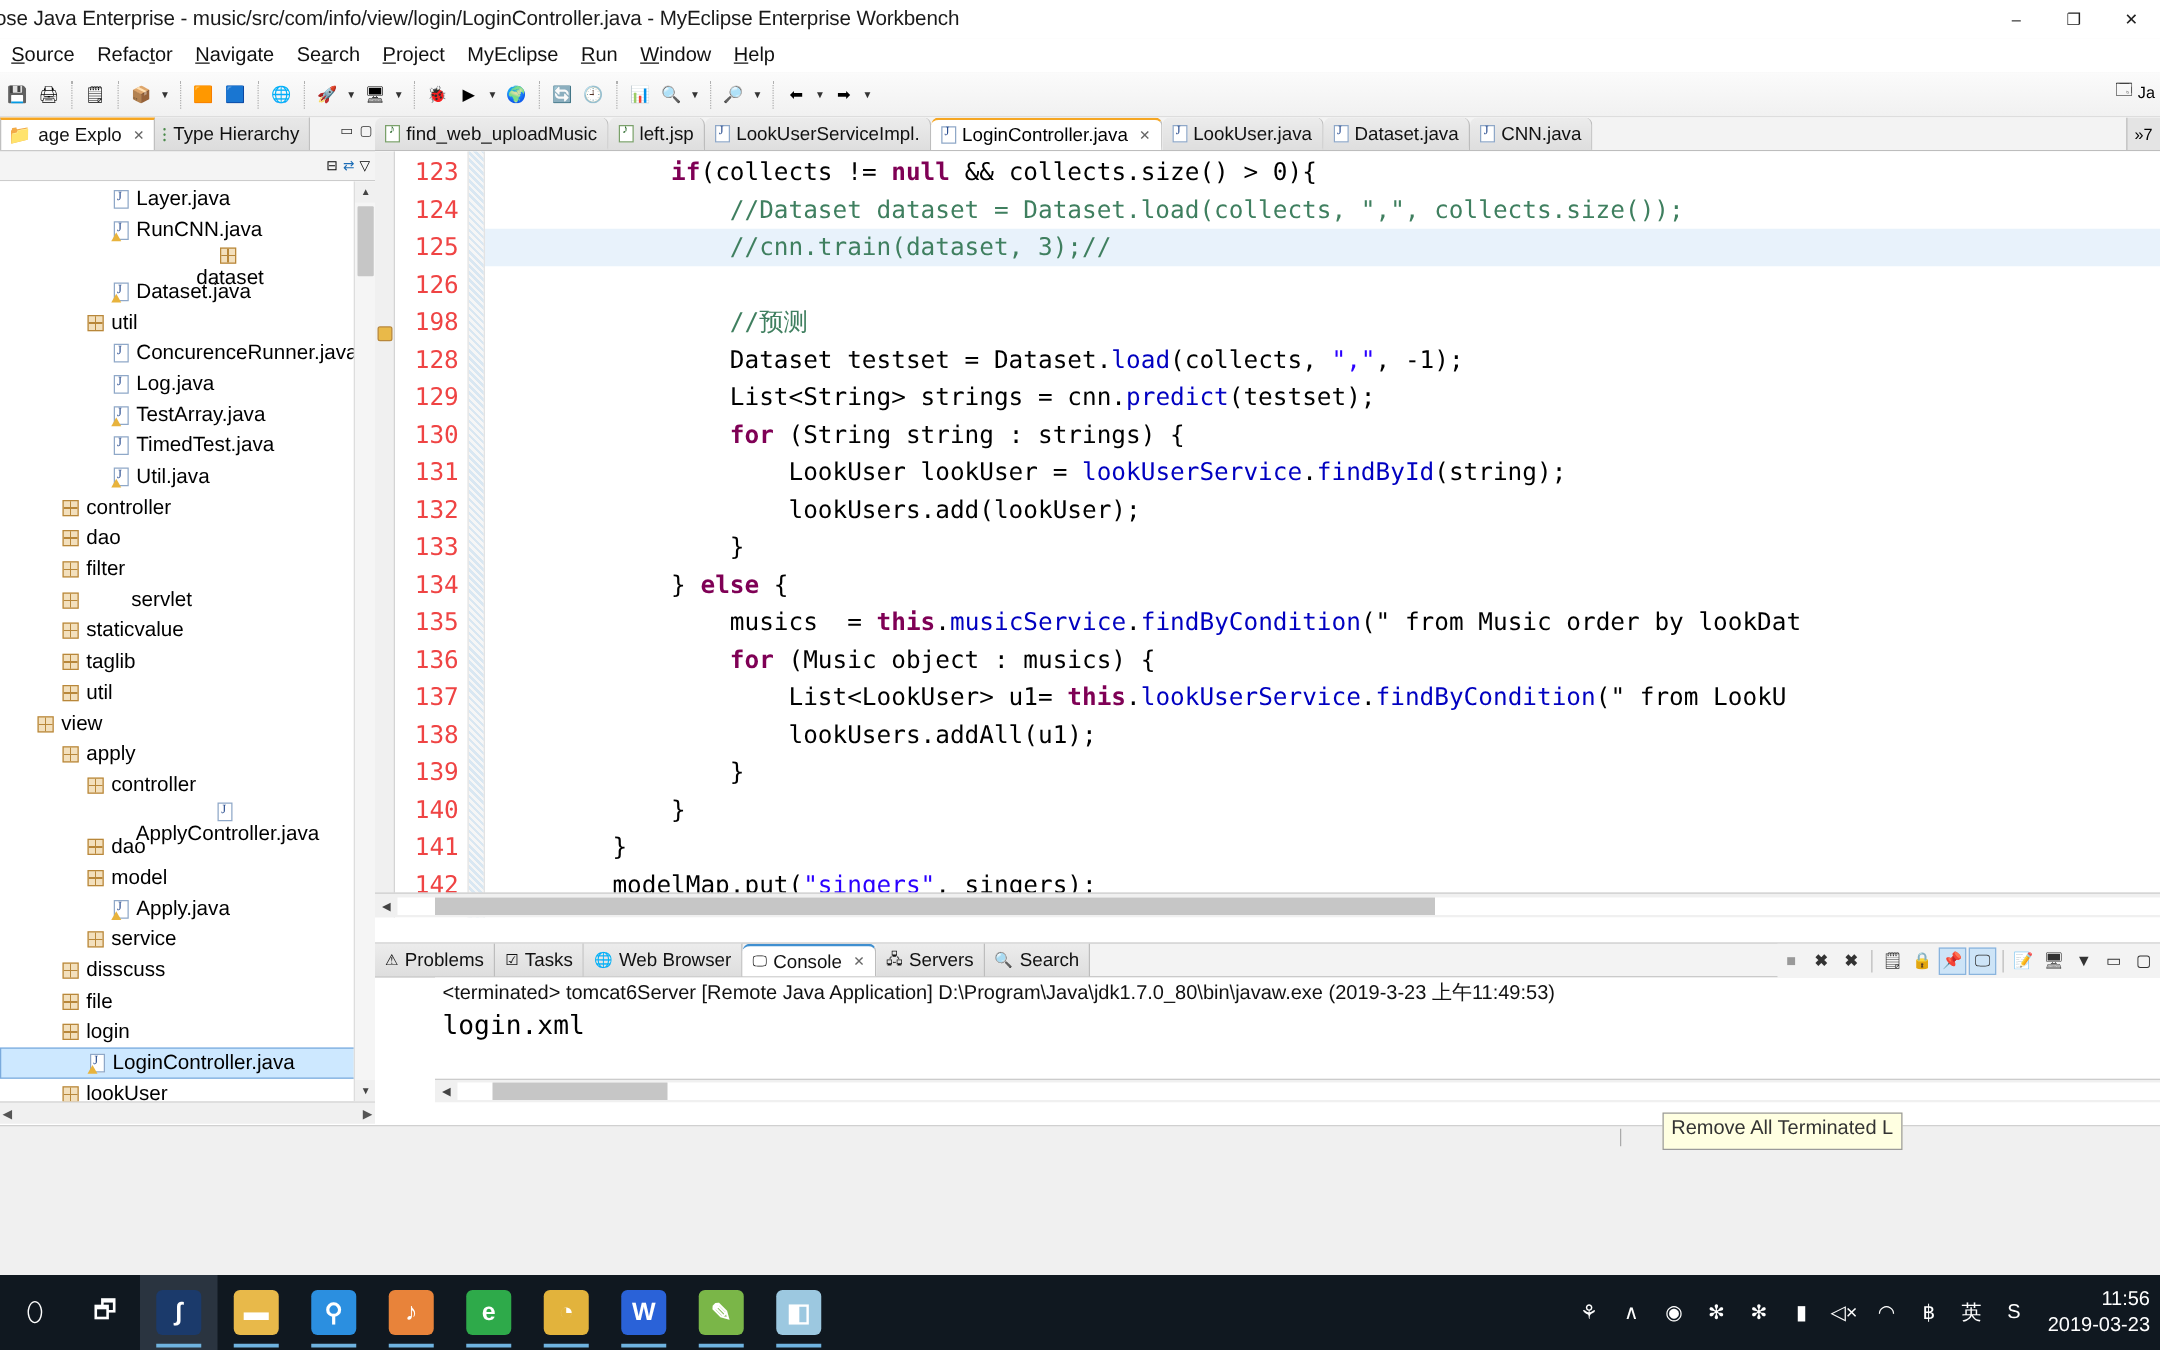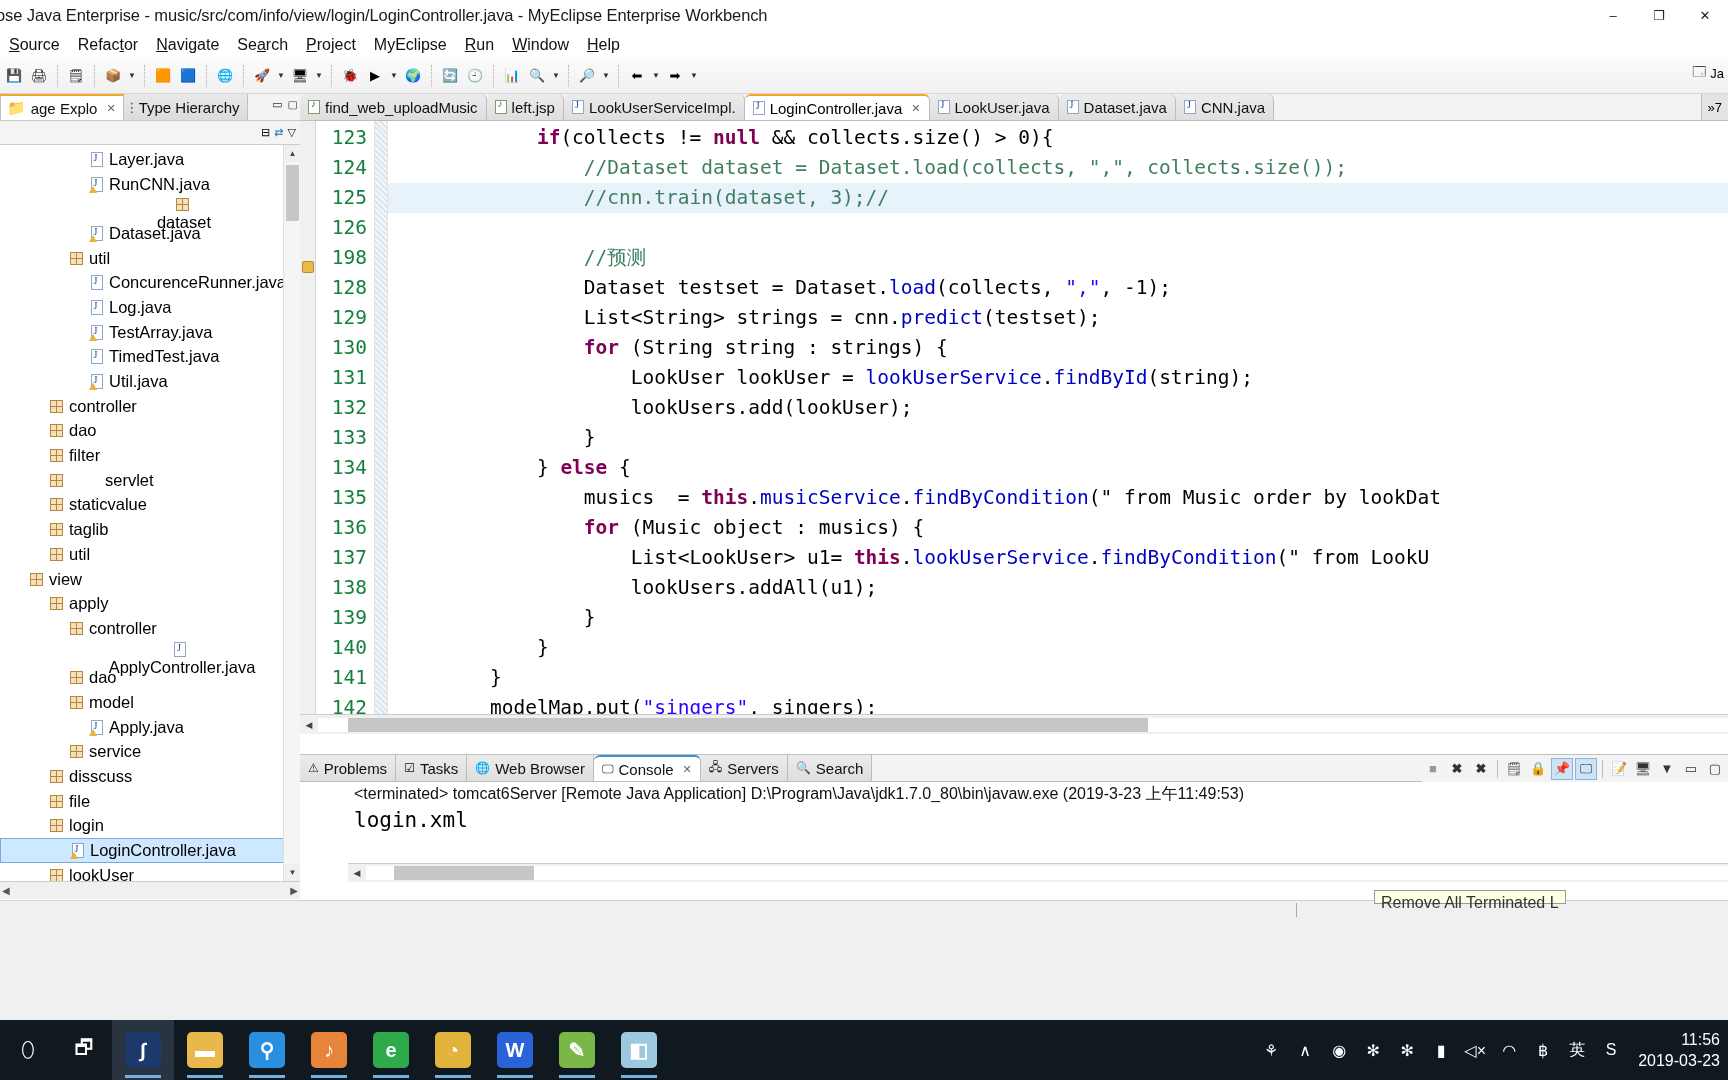--- a/index.html
+++ b/index.html
@@ -179,21 +179,21 @@
   }
   .ruler-col {
     width: 16px; background: #f0f0f0; border-right: 1px solid #d4d4d4;
     position: relative; flex: 0 0 auto;
   }
   .ruler-marker {
     position: absolute; left: 2px; width: 12px; height: 12px;
     background: #e9b949; border: 1px solid #b8873a; border-radius: 2px;
   }
   .gutter {
-    width: 58px; background: #ffffff; color: #15803d; text-align: right;
+    width: 58px; background: #ffffff; color: #ef4444; text-align: right;
     padding-right: 7px; font-family: "DejaVu Sans Mono", monospace;
     font-size: 19.5px; line-height: 30px; flex: 0 0 auto; padding-top: 2px;
   }
   .fold-col {
     width: 14px; background: #f6f6f6;
     border-left: 1px solid #e3e3e3; border-right: 1px solid #e3e3e3;
     flex: 0 0 auto;
     background-image: repeating-linear-gradient(45deg,#d9e7f2 0 2px,#f6f6f6 2px 4px);
   }
   .code {
@@ -257,21 +257,21 @@
     font-family: "DejaVu Sans Mono", monospace; font-size: 21px;
     color: #000; padding-left: 2px; padding-top: 3px;
   }
   .cons-hscroll {
     position: absolute; bottom: 0; left: 0; width: 100%; height: 19px;
     background: #f0f0f0; border-top: 1px solid #ccc; display: flex; align-items: center;
   }
 
   
   .tooltip {
-    position: absolute; left: 1374px; top: 890px; height: 14px;
+    position: absolute; left: 1330px; top: 890px; height: 30px;
     background: #ffffe1; border: 1px solid #9a9a9a; padding: 3px 6px;
     font-size: 16px; color: #333; white-space: nowrap; z-index: 40;
   }
 
   
   .ime {
     position: absolute; left: 1443px; top: 908px; width: 285px; height: 62px;
     background: #141414; border-radius: 4px; overflow: hidden; z-index: 30;
     display: flex; color: #fff;
   }

